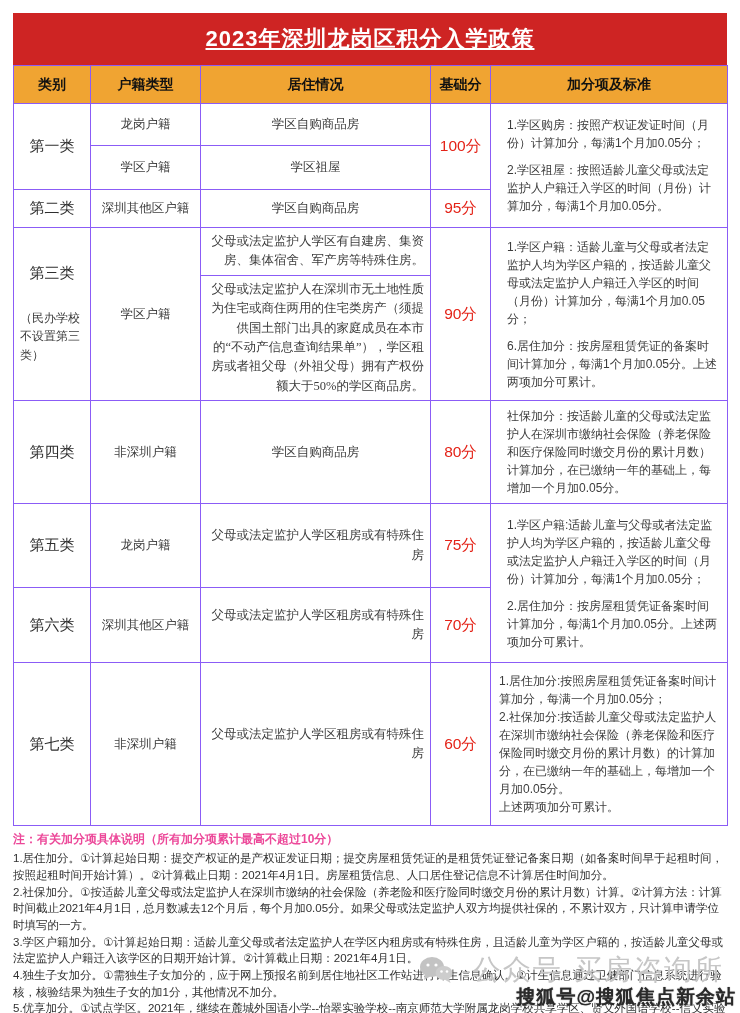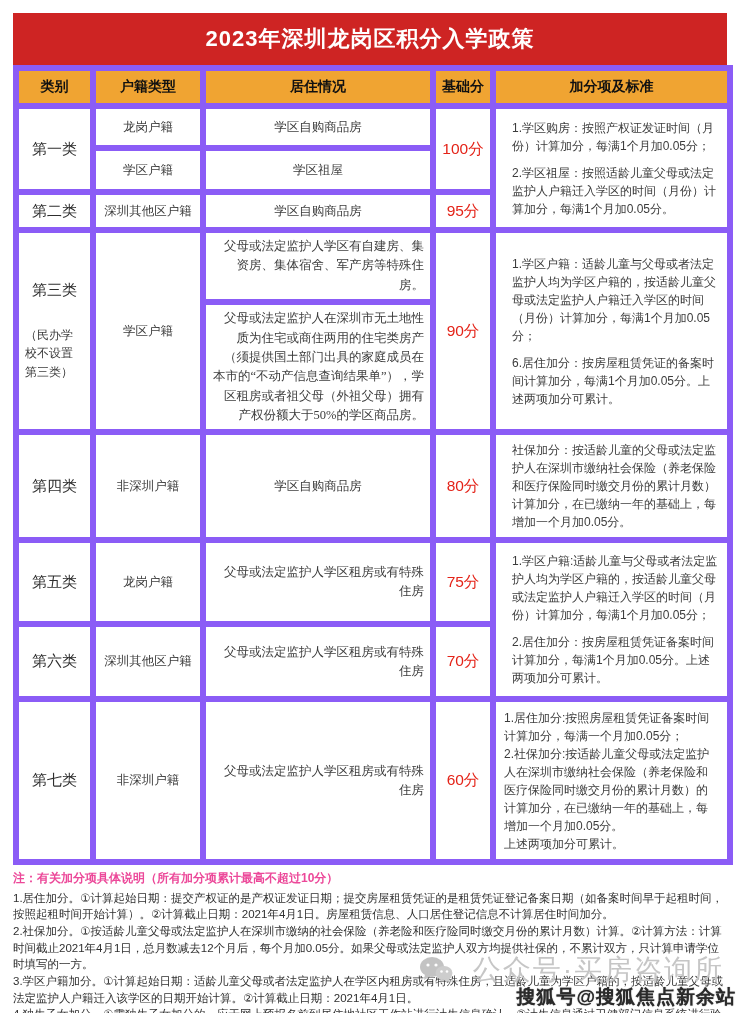--- a/index.html
+++ b/index.html
@@ -2,24 +2,24 @@
 <html><head>
 <meta charset="utf-8">
 <style>
   * { margin:0; padding:0; box-sizing:border-box; }
   html,body { width:740px; height:1013px; background:#ffffff; overflow:hidden;
     font-family:"Liberation Sans","DejaVu Sans",sans-serif; }
   .page { position:relative; width:740px; height:1013px; padding:13px; }
 
   .title-bar { width:714px; height:52px; background:#ce2423; color:#ffffff;
     display:flex; align-items:center; justify-content:center;
-    font-size:22px; font-weight:bold; letter-spacing:1px; }
+    font-size:22px; font-weight:bold; letter-spacing:1px;text-decoration:underline; }
 
   table.policy { width:714px; border-collapse:collapse; table-layout:fixed; }
-  .policy th, .policy td { border:6px solid #8b5cf6; color:#3c3c3c;
+  .policy th, .policy td { border:1px solid #8b5cf6; color:#3c3c3c;
     font-size:12.5px; text-align:center; vertical-align:middle; padding:4px 6px; }
   .policy thead th { background:#f0a432; color:#111111; font-weight:bold;
     font-size:14px; height:38px; }
   td.cat { font-size:15px; color:#2e2e2e; }
   td.cat .cat-note { display:block; font-size:12px; margin-top:26px;
     text-align:left; line-height:1.55; color:#3c3c3c; }
   td.score { color:#e42318; font-size:15.5px; font-weight:400; }
   td.left { text-align:right; line-height:1.55;font-family:Liberation Serif, serif; }
   td.bonus { text-align:left; vertical-align:middle; font-size:12px;
     line-height:1.5; padding:6px 8px; }

